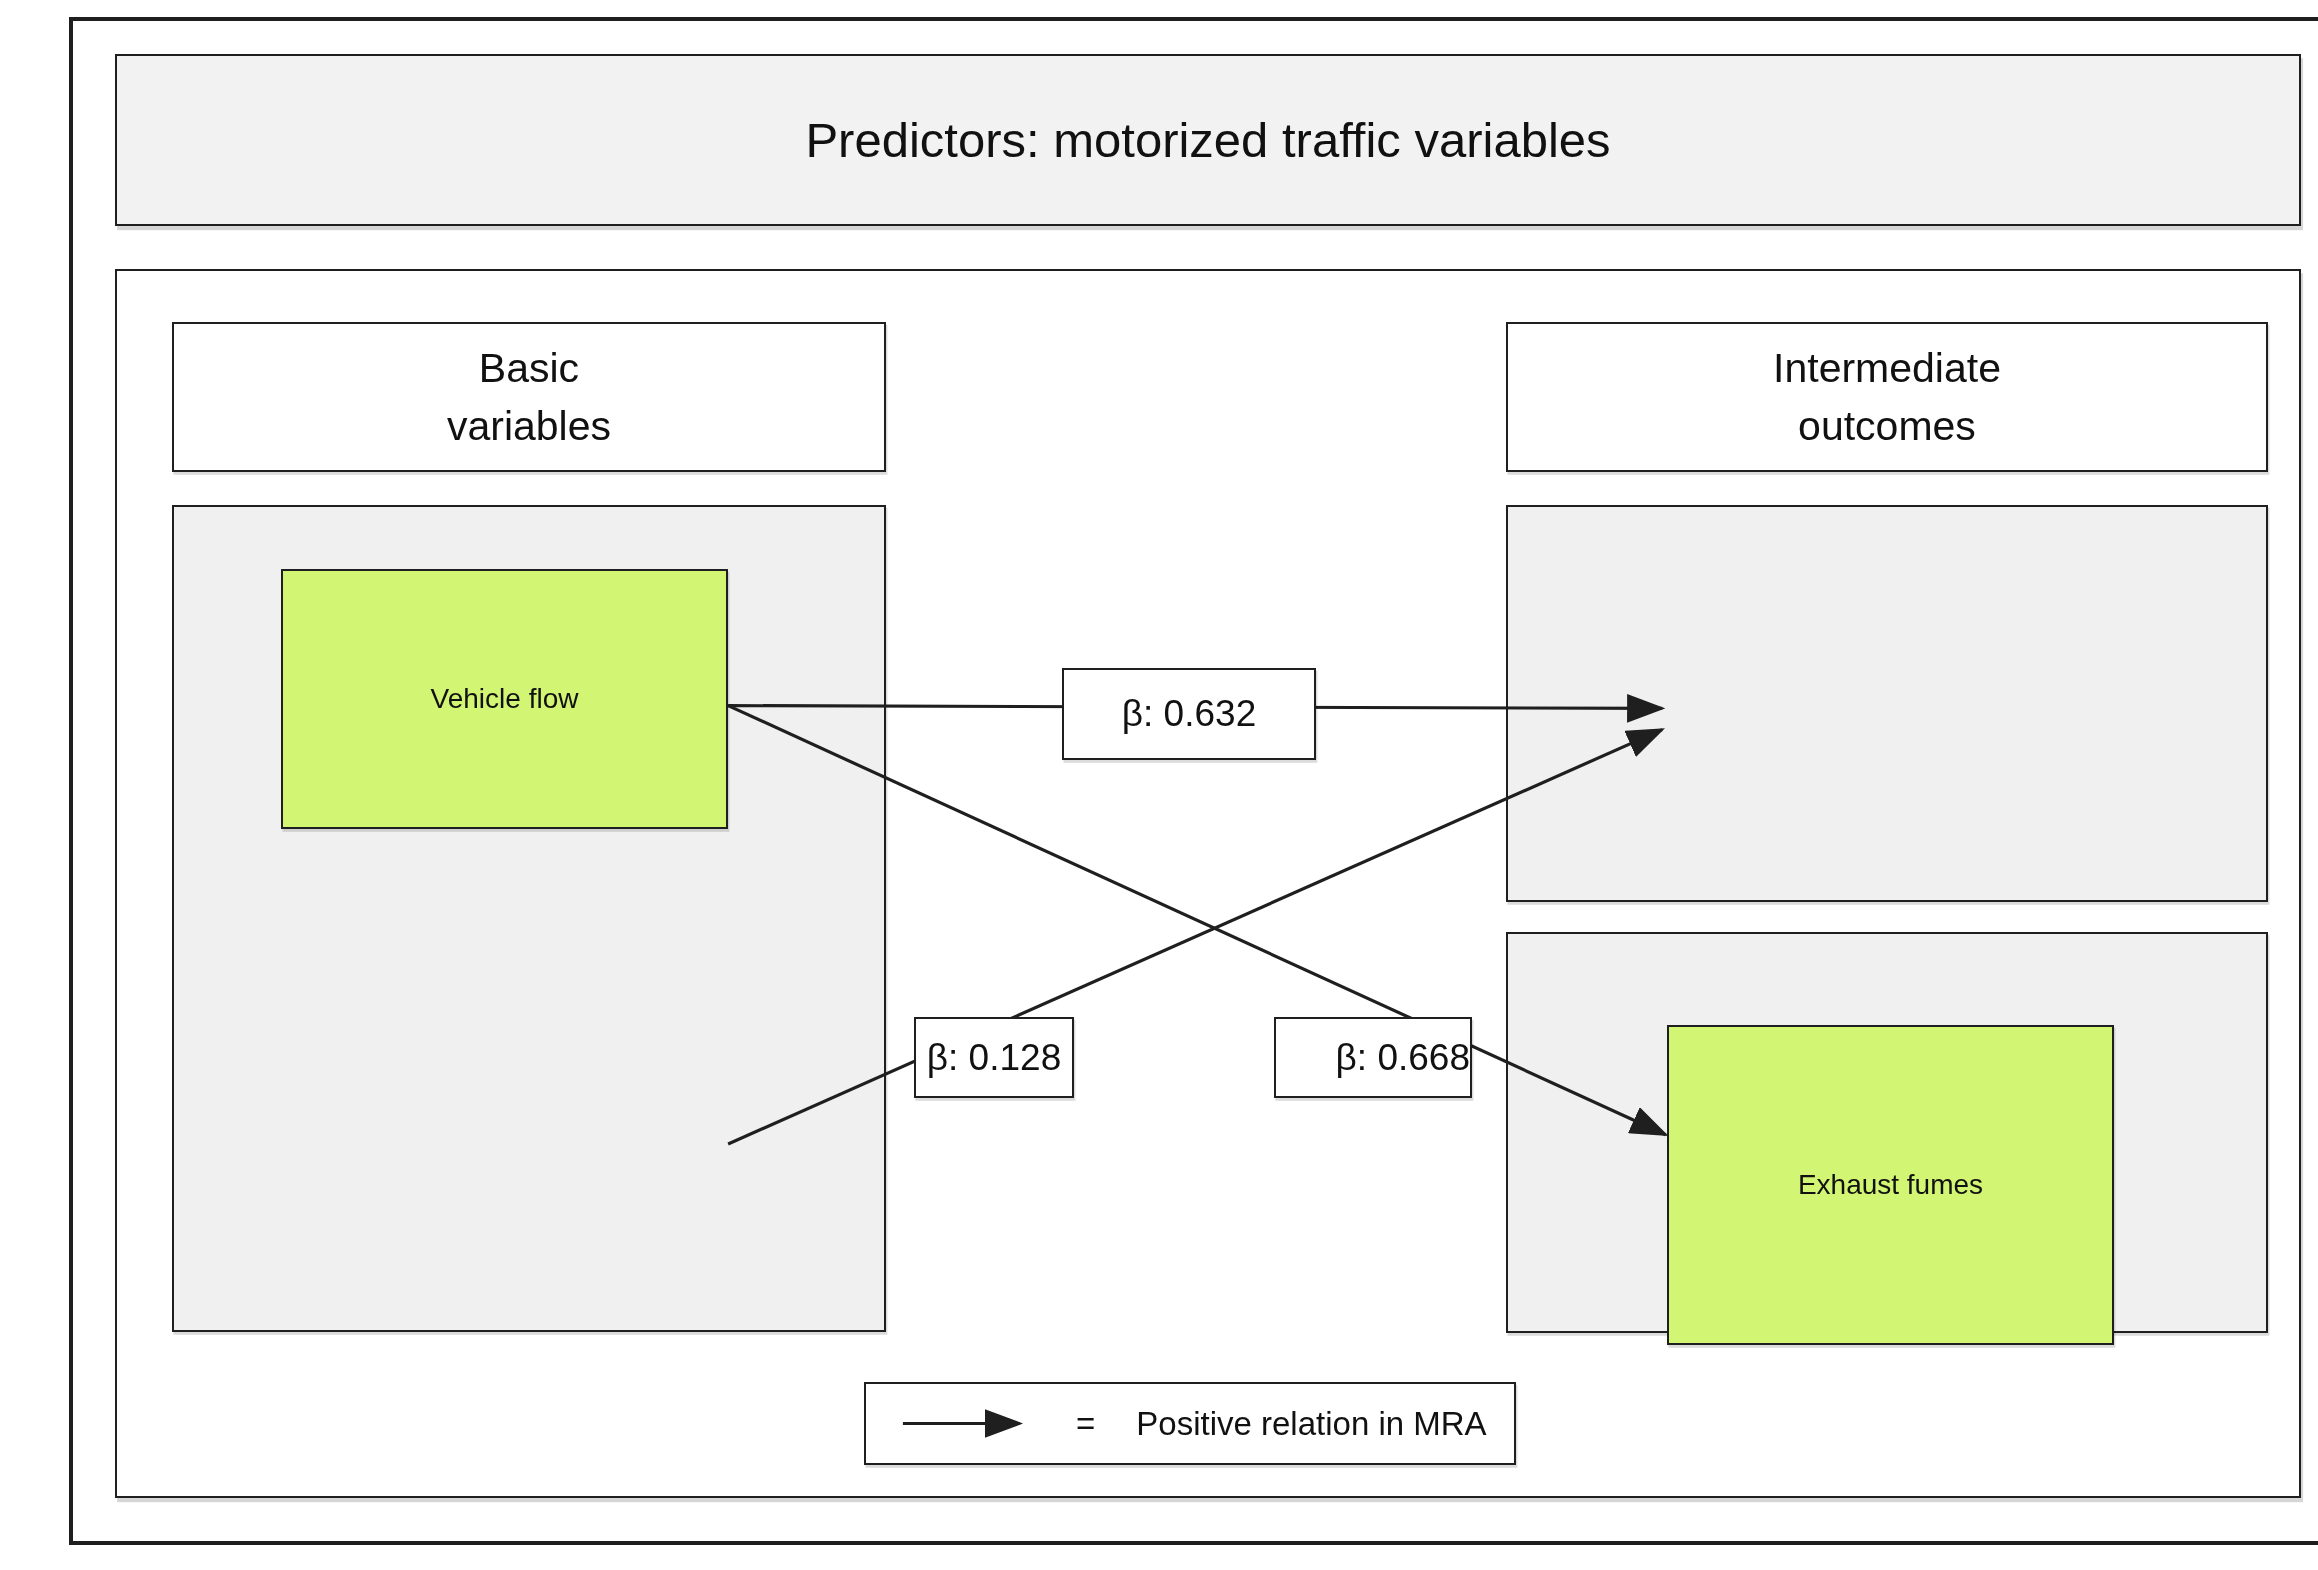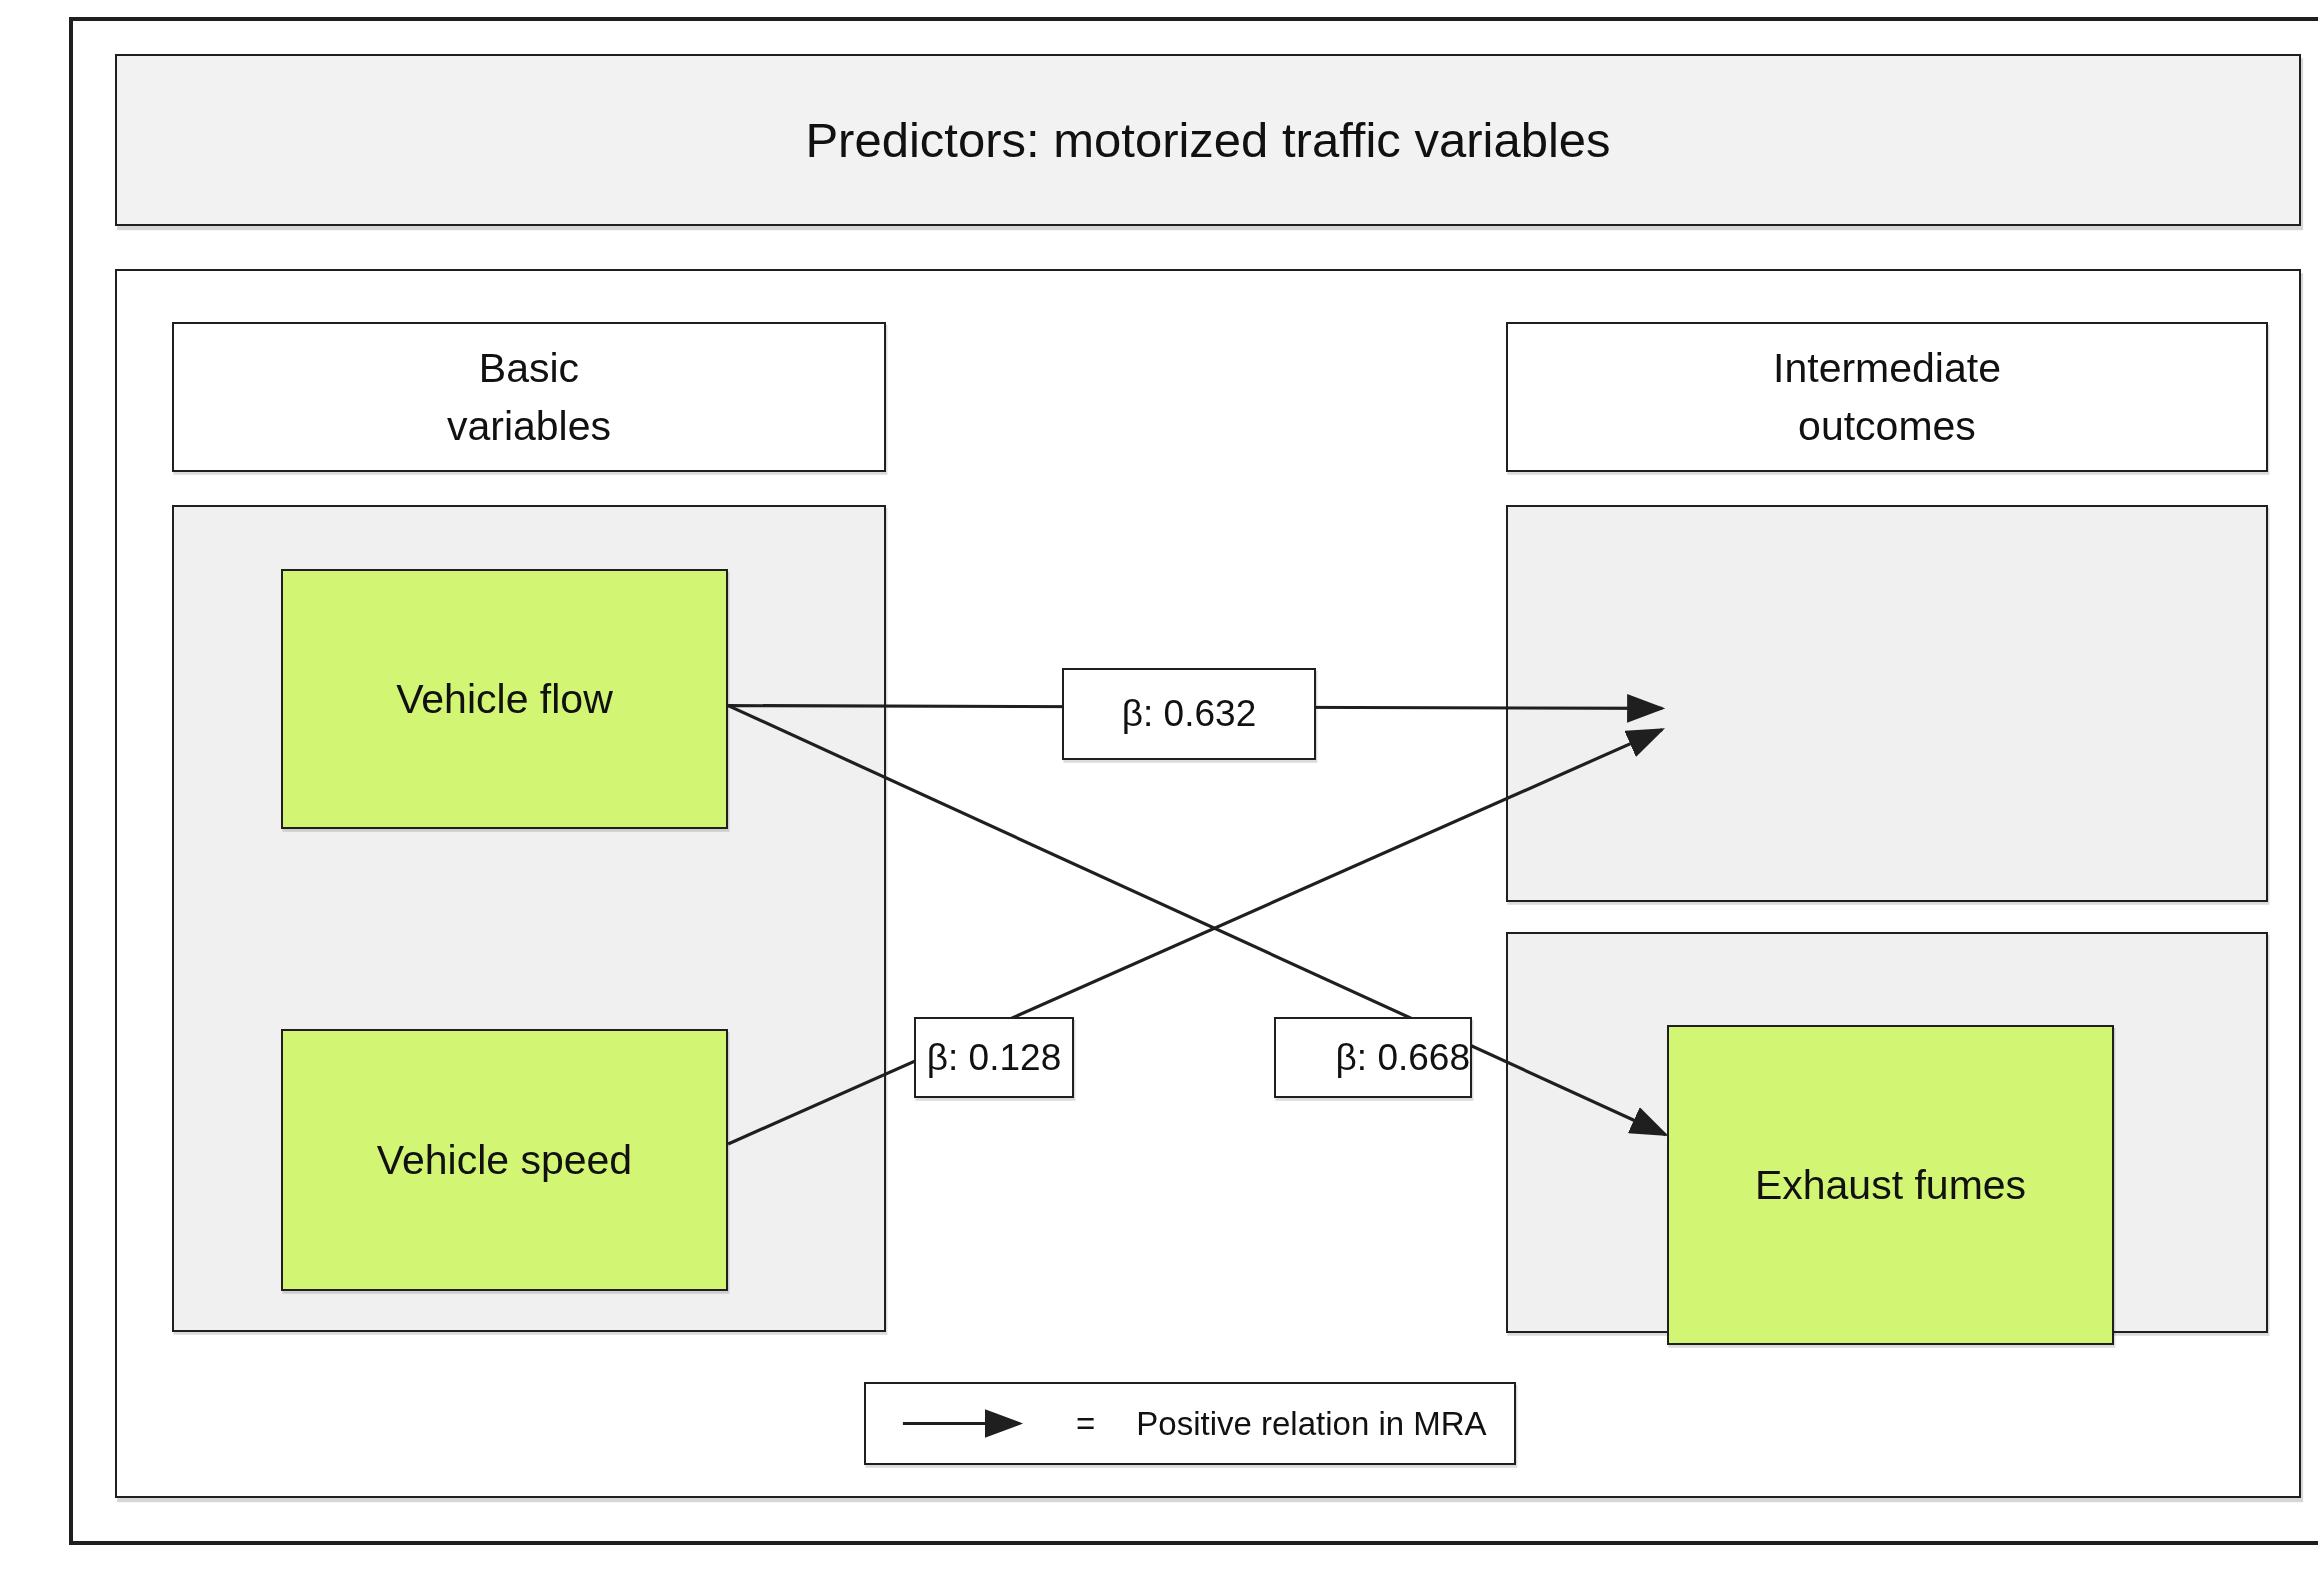--- a/index.html
+++ b/index.html
@@ -16,21 +16,21 @@
   .abs{position:absolute;box-sizing:border-box;}
   .frame{border:4.2px solid var(--line);}
   .bordered{border:2.1px solid var(--line);}
   .shadow{box-shadow:2.1px 4.2px 0 rgba(0,0,0,0.16);}
   .softshadow{box-shadow:1.4px 2.8px 0 rgba(0,0,0,0.14);}
   .center{display:flex;align-items:center;justify-content:center;text-align:center;}
   .title-bar{background:var(--titlebar-fill);font-size:49px;}
   .main-area{background:#ffffff;}
   .col-header{background:var(--box-fill);font-size:41px;line-height:1.42;}
   .panel{background:var(--panel-fill);}
-  .node{background:var(--node-fill);font-size:41px;}
+  .node{background:var(--node-fill);font-size:28px;}
   .edge-label{background:var(--box-fill);font-size:37px;}
   .edges-svg{position:absolute;left:0;top:0;width:2319px;height:1571px;pointer-events:none;}
   .legend{background:var(--box-fill);font-size:33px;display:flex;align-items:center;justify-content:flex-start;padding:0 0 0 34px;gap:0;}
   .legend .eq{margin:0 41px 0 49px;font-size:33px;}
   .legend-arrow{flex:0 0 auto;display:block;}
 </style>
 </head>
 <body>
 
 <div class="canvas">
@@ -67,23 +67,20 @@
       </marker>
     </defs>
     <line x1="962" y1="998" x2="2283" y2="1002" stroke="#1f1f1f" stroke-width="4.5" marker-end="url(#arrowhead)"></line>
     <line x1="962" y1="1618" x2="2283" y2="1032" stroke="#1f1f1f" stroke-width="4.5" marker-end="url(#arrowhead)"></line>
     <line x1="962" y1="998" x2="2288" y2="1605" stroke="#1f1f1f" stroke-width="4.5" marker-end="url(#arrowhead)"></line>
   </svg>
 
   <div class="abs bordered softshadow center node" style="left:233px;top:569px;width:447px;height:260px;">
     <span>Vehicle flow</span>
   </div>
-  <div class="abs bordered softshadow center node" style="left:233px;top:1029px;width:447px;height:262px;">
-    <span>Vehicle speed</span>
-  </div>
   <div class="abs bordered softshadow center node" style="left:1619px;top:1025px;width:447px;height:320px;">
     <span>Exhaust fumes</span>
   </div>
 
   <div class="abs bordered softshadow center edge-label" style="left:1014px;top:668px;width:254px;height:92px;justify-content:center;">
     <span>β: 0.632</span>
   </div>
   <div class="abs bordered softshadow center edge-label" style="left:866px;top:1017px;width:160px;height:81px;">
     <span>β: 0.128</span>
   </div>

